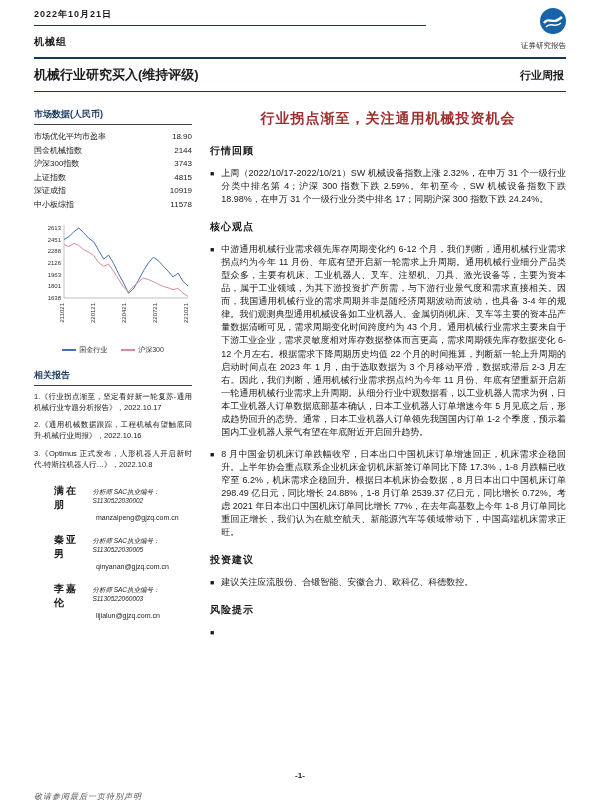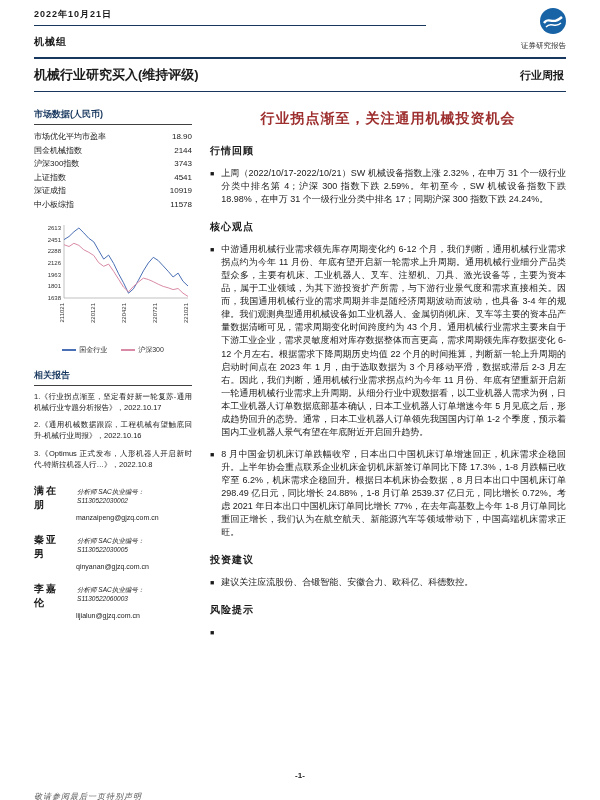--- a/index.html
+++ b/index.html
@@ -39,21 +39,21 @@
 
   .chart-wrap { margin-top:10px; }
   .legend { display:flex; justify-content:center; gap:14px; font-size:7px; color:#333; margin-top:1px; }
   .legend-item { display:flex; align-items:center; gap:3px; }
   .legend-swatch { display:inline-block; width:14px; height:2px; }
 
   .reports { margin-top:14px; }
   .report-item { font-size:7.5px; line-height:1.5; margin-bottom:6px; text-align:justify; }
 
   .analysts { margin-top:14px; }
-  .analyst { margin-bottom:12px; }
+  .analyst { margin-bottom:12px;margin-left:20px; }
   .analyst-top { display:flex; align-items:baseline; gap:8px; }
   .analyst-name { font-size:10px; font-weight:bold; letter-spacing:2px; }
   .analyst-role { font-size:6.5px; font-style:italic; color:#222; }
   .analyst-email { font-size:7px; margin-left:42px; margin-top:2px; }
 
   .main-title { color:#9e2f2f; font-size:14px; font-weight:bold; text-align:center; margin:2px 0 16px 0; letter-spacing:1px; }
   .section-heading { font-size:10px; font-weight:bold; margin:14px 0 9px 0; letter-spacing:1px; }
   .bullet { display:flex; gap:7px; margin-bottom:9px; }
   .bullet-marker { flex-shrink:0; font-size:7px; line-height:1.9; }
   .bullet-text { font-size:9px; line-height:1.45; text-align:justify; }
@@ -105,21 +105,21 @@
         <div class="market-row">
           <span>国金机械指数</span>
           <span class="val">2144</span>
         </div>
         <div class="market-row">
           <span>沪深300指数</span>
           <span class="val">3743</span>
         </div>
         <div class="market-row">
           <span>上证指数</span>
-          <span class="val">4541</span>
+          <span class="val">4815</span>
         </div>
         <div class="market-row">
           <span>深证成指</span>
           <span class="val">10919</span>
         </div>
         <div class="market-row">
           <span>中小板综指</span>
           <span class="val">11578</span>
         </div>
       </div>

